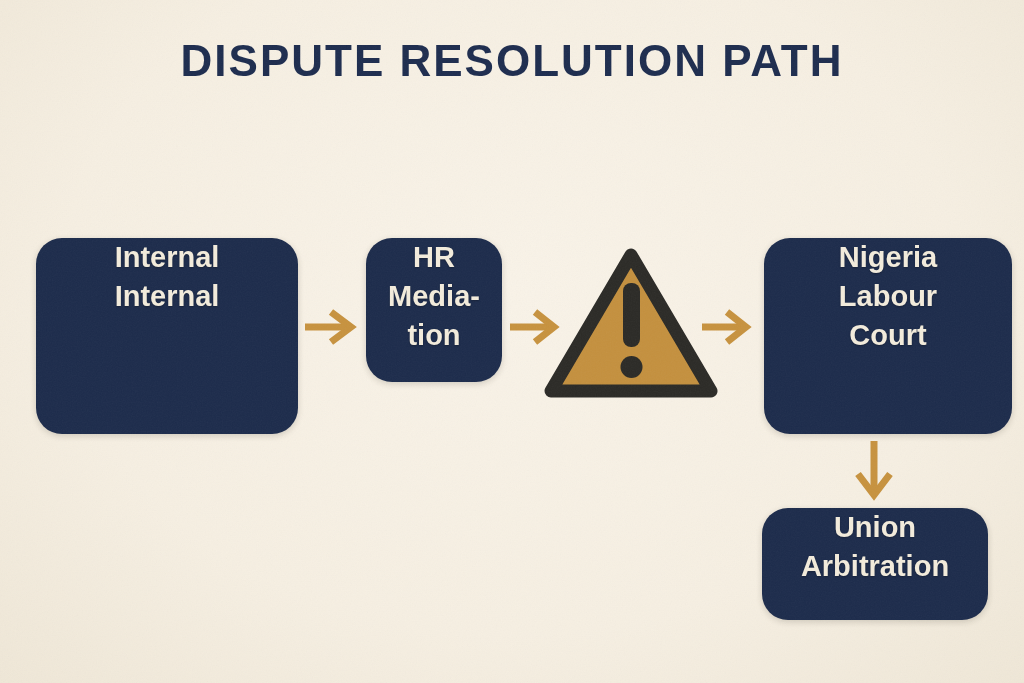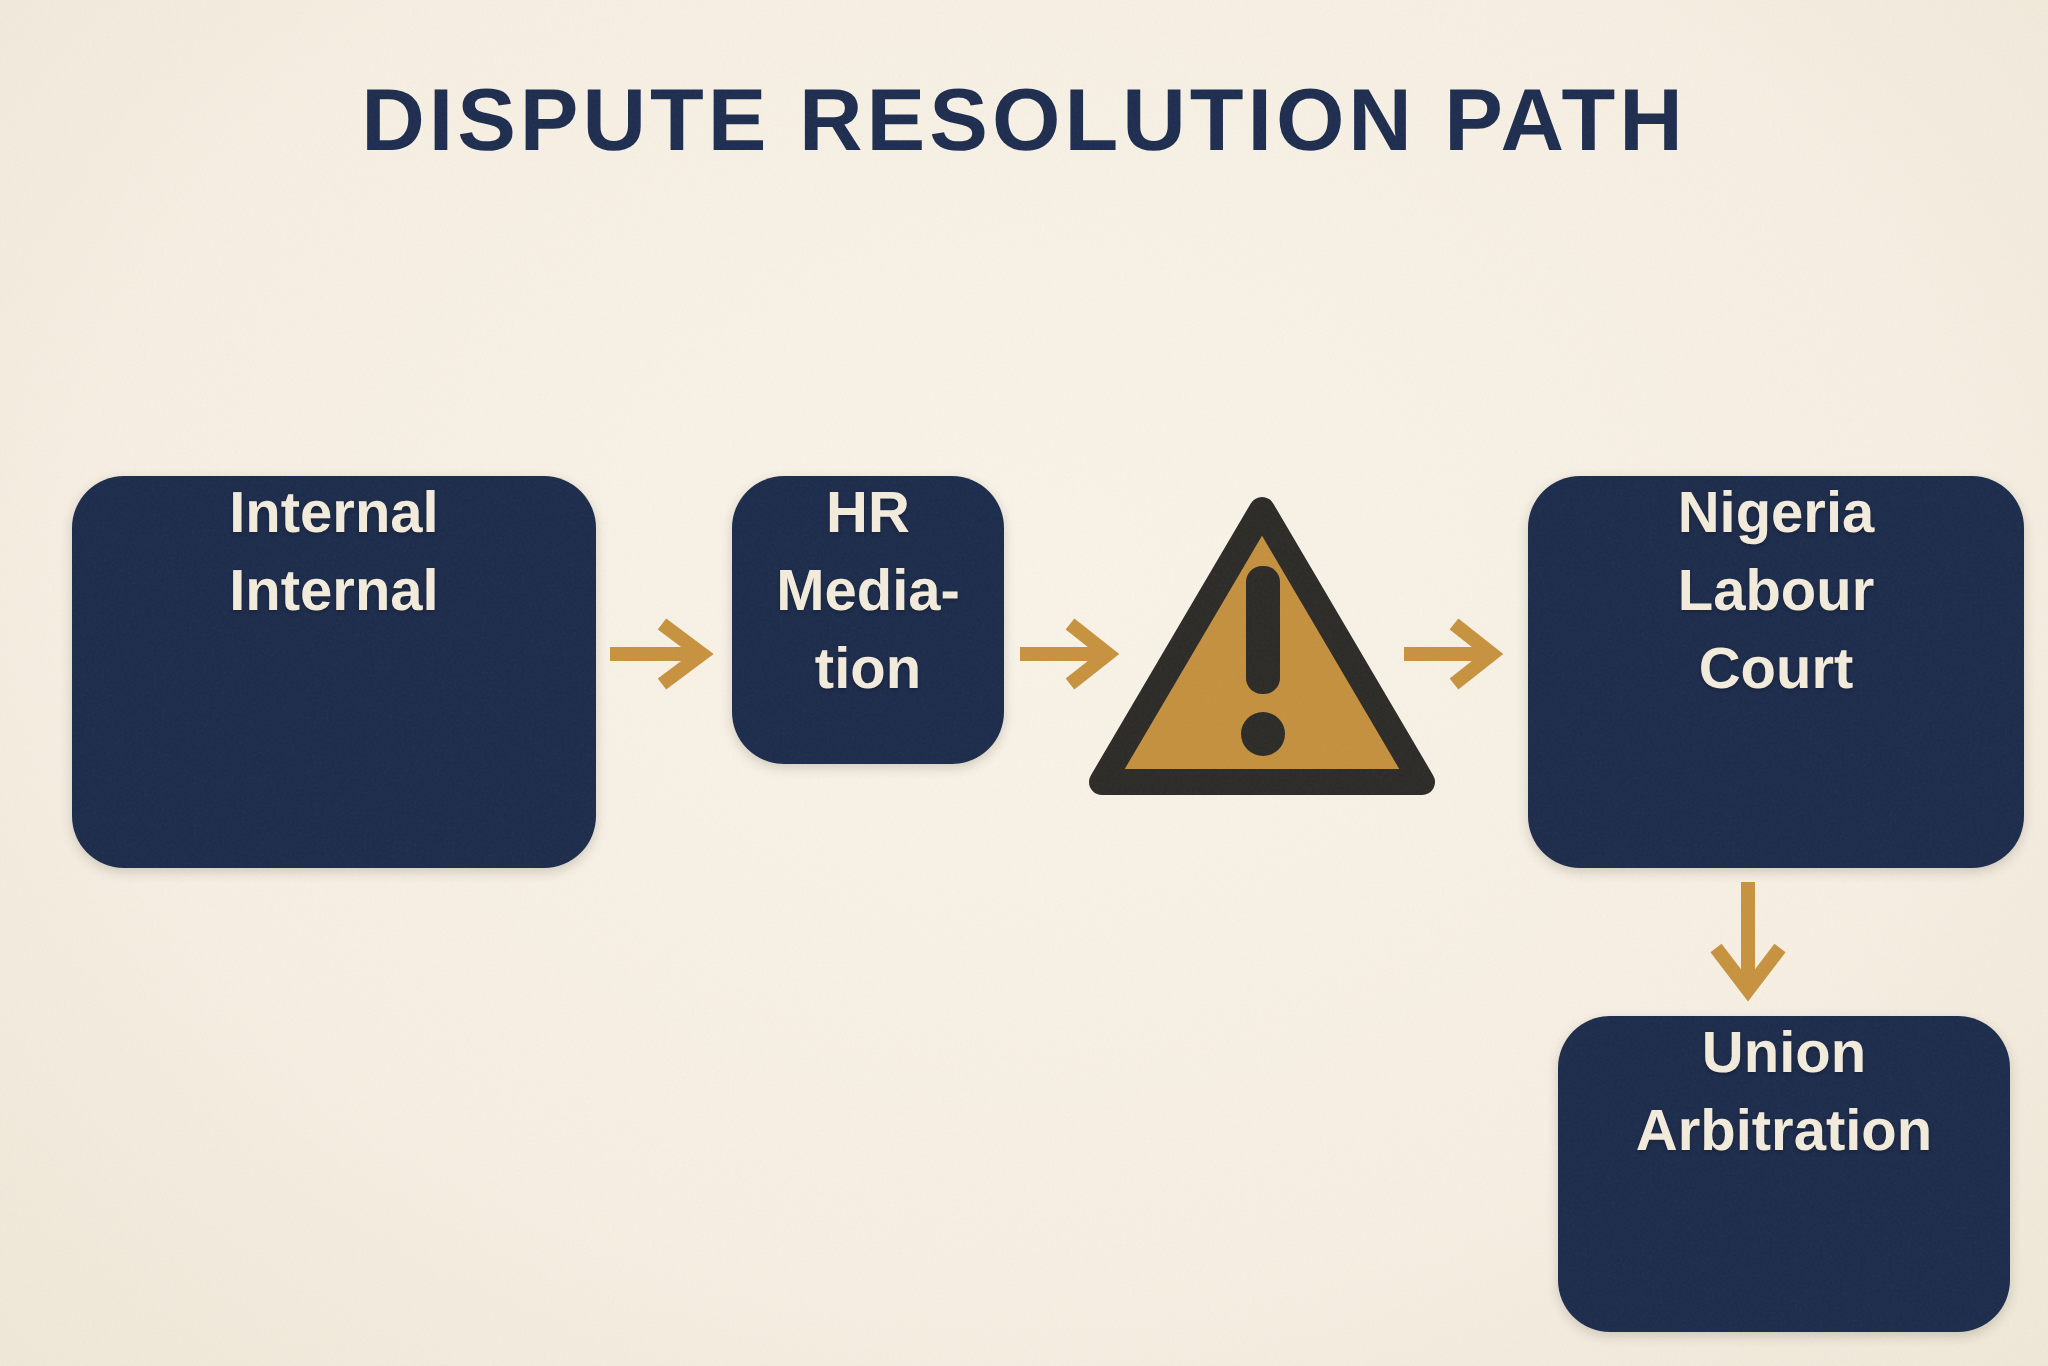--- a/index.html
+++ b/index.html
@@ -45,21 +45,21 @@
     font-size: 29px;
     line-height: 39px;
     font-weight: bold;
     text-align: center;
     text-shadow: 0 1px 2px rgba(0,0,0,0.28);
     white-space: nowrap;
   }
   .node-internal   { left: 36px;  top: 238px; width: 262px; height: 196px; }
   .node-hr         { left: 366px; top: 238px; width: 136px; height: 144px; }
   .node-court      { left: 764px; top: 238px; width: 248px; height: 196px; }
-  .node-union      { left: 779px; top: 508px; width: 226px; height: 158px; }
+  .node-union      { left: 762px; top: 508px; width: 226px; height: 112px; }
   .arrow { position: absolute; }
   .arrow-1 { left: 302px; top: 307px; }
   .arrow-2 { left: 508px; top: 307px; }
   .arrow-3 { left: 700px; top: 307px; }
   .arrow-down { left: 853px; top: 438px; }
   .warning { position: absolute; left: 541px; top: 243px; }
   .texture {
     position: absolute;
     left: 0; top: 0;
     width: 1024px; height: 683px;

